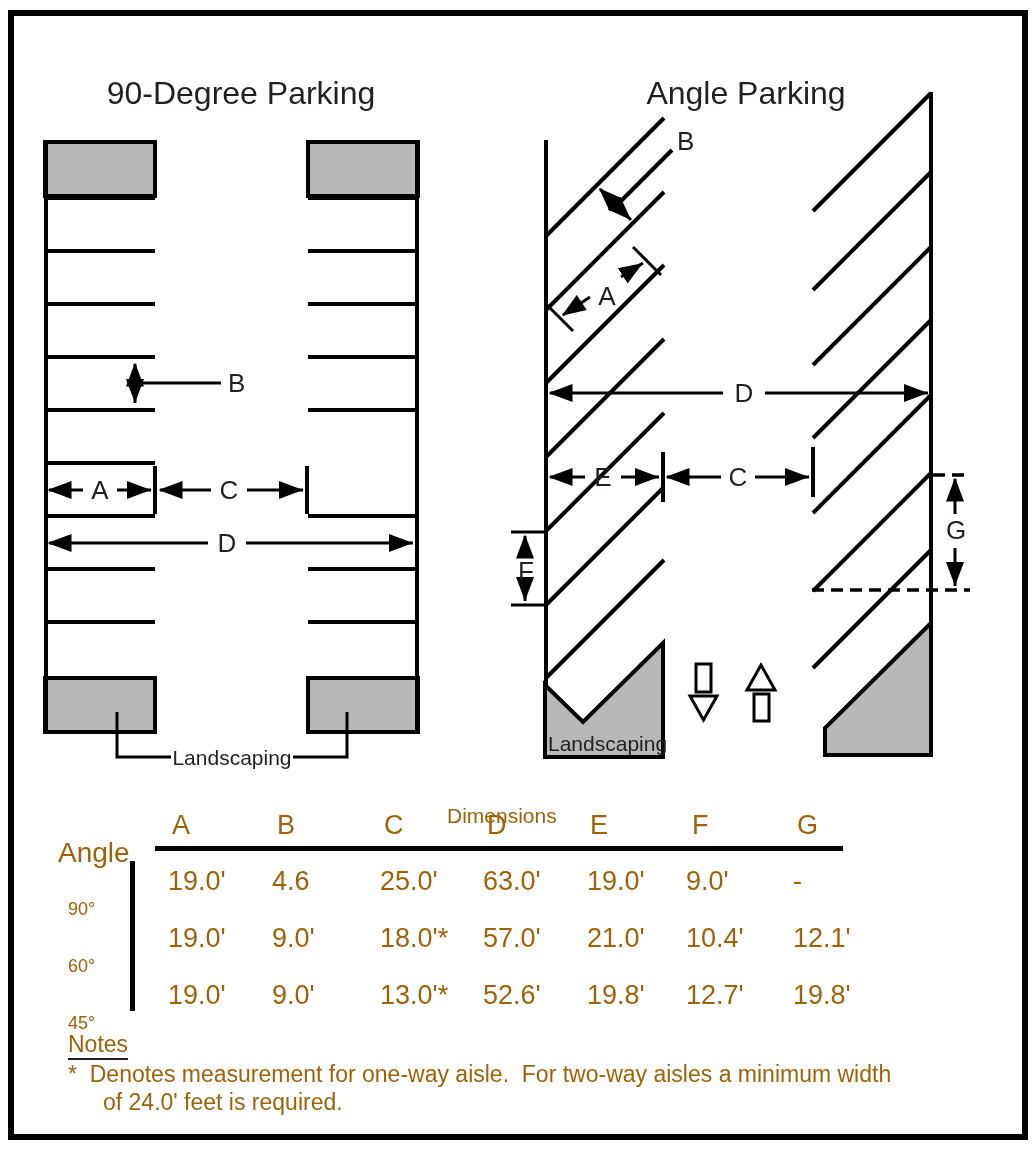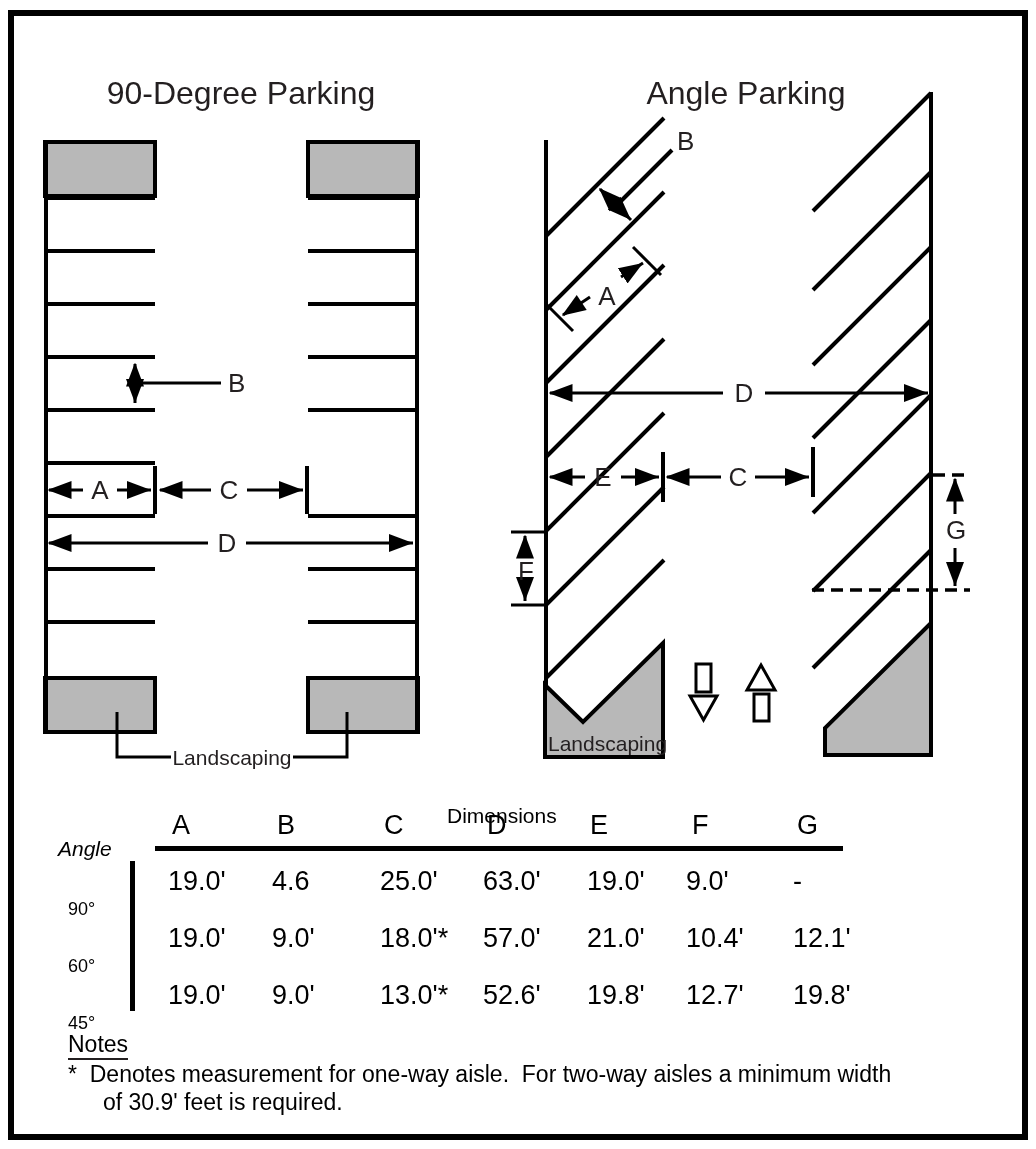--- a/index.html
+++ b/index.html
@@ -1,37 +1,37 @@
 <!DOCTYPE html>
 <html><head>
 <meta charset="utf-8">
 <style>
   html,body{margin:0;padding:0;background:#ffffff;}
   .canvas{position:relative;width:1036px;height:1149px;background:#fff;overflow:hidden;
-          font-family:"Liberation Sans", sans-serif;color:#000000;}
+          font-family:"Liberation Sans", sans-serif;color:#a16207;}
   .frame{position:absolute;left:8px;top:10px;right:8px;bottom:9px;border:6px solid #000;}
   svg{position:absolute;left:0;top:0;}
   svg text{font-family:"Liberation Sans", sans-serif;fill:#231f20;}
   .dline{stroke:#000;stroke-width:3;fill:none;}
   .sline{stroke:#000;stroke-width:4;fill:none;}
   .gray{fill:#b8b8b8;stroke:#000;stroke-width:4;}
   .dash{stroke:#000;stroke-width:3.5;fill:none;stroke-dasharray:12 7;}
   .oneway{fill:#fff;stroke:#000;stroke-width:3;}
   .abs{position:absolute;white-space:pre;}
   .tcell{position:absolute;font-size:27px;}
   .thead{position:absolute;font-size:27px;}
   .c0{left:168px}.c1{left:272px}.c2{left:380px}.c3{left:483px}.c4{left:587px}.c5{left:686px}.c6{left:793px}
   .h0{left:172px}.h1{left:277px}.h2{left:384px}.h3{left:487px}.h4{left:590px}.h5{left:692px}.h6{left:797px}
   .r0{top:866px}.r1{top:923px}.r2{top:980px}
   .hdr{top:810px}
   .angcell{position:absolute;left:68px;font-size:18px;margin-top:33px;}
   .rule-h{position:absolute;left:155px;top:846px;width:688px;height:5px;background:#000;}
   .rule-v{position:absolute;left:130px;top:861px;width:5px;height:150px;background:#000;}
   .dimtitle{position:absolute;left:447px;top:788px;font-size:21px;margin-top:16px;}
-  .anglelabel{position:absolute;left:58px;top:837px;font-size:21px;font-style:italic;}
+  .anglelabel{position:absolute;left:58px;top:837px;font-size:28px;}
   .notes-h{position:absolute;left:68px;top:1031px;font-size:23px;border-bottom:2px solid #231f20;padding-bottom:0;}
   .notes-1{position:absolute;left:68px;top:1061px;font-size:23px;}
   .notes-2{position:absolute;left:103px;top:1089px;font-size:23px;}
 </style>
 </head>
 <body>
 
 <div class="canvas">
   <div class="frame"></div>
 
@@ -239,15 +239,15 @@
     <div class="tcell r2 c2">13.0'*</div>
     <div class="tcell r2 c3">52.6'</div>
     <div class="tcell r2 c4">19.8'</div>
     <div class="tcell r2 c5">12.7'</div>
     <div class="tcell r2 c6">19.8'</div>
   </div>
 
   <div>
     <div class="notes-h">Notes</div>
     <div class="notes-1 abs">*  Denotes measurement for one-way aisle.  For two-way aisles a minimum width</div>
-    <div class="notes-2 abs">of 30.9' feet is required.</div>
+    <div class="notes-2 abs">of 24.0' feet is required.</div>
   </div>
 </div>
 
 </body></html>

